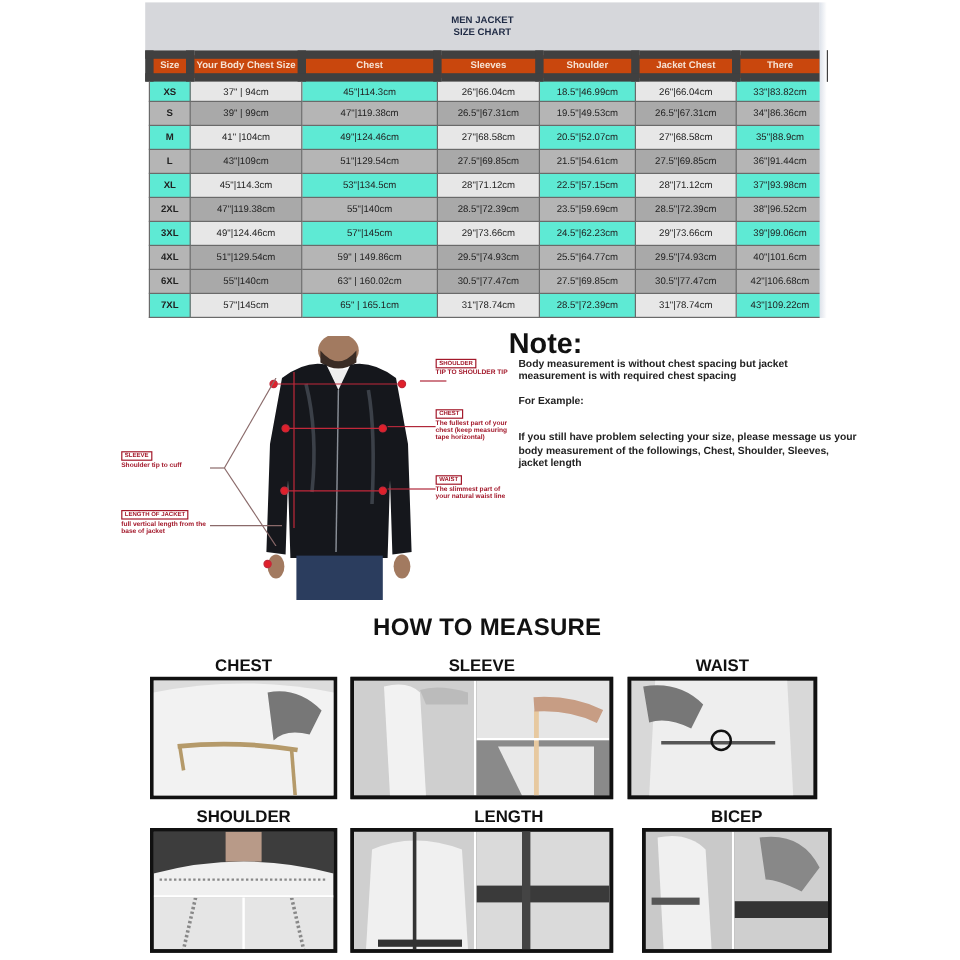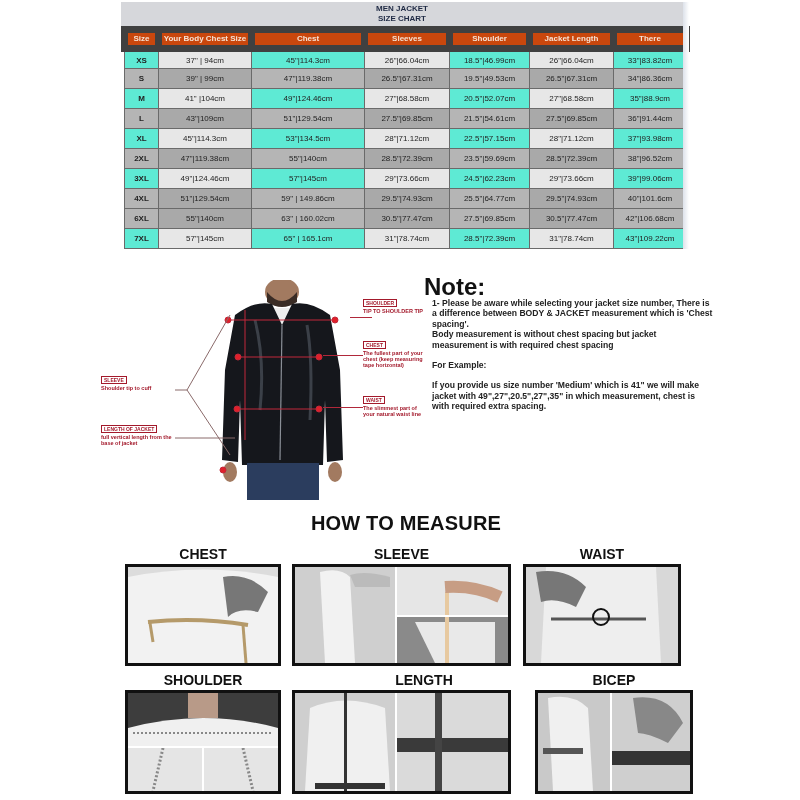--- a/index.html
+++ b/index.html
@@ -1,20 +1,20 @@
 <!DOCTYPE html>
 <html><head>
 <meta charset="utf-8">
 <style>
   * { box-sizing: border-box; margin: 0; padding: 0; }
   body { width: 800px; height: 800px; background: #ffffff; position: relative; overflow: hidden; font-family: "Liberation Sans", sans-serif; }
 
   
   .chart { position: absolute; left: 121px; top: 2px; width: 562px; }
-  .chart-title { background: #d6d7db; text-align: center; color: #1f2a44; font-weight: bold; font-size: 8px; line-height: 10px; padding: 2px 0 2px 0; height: 24px; display:flex; flex-direction:column; justify-content:center; }
+  .chart-title { background: #d6d7db; text-align: center; color: #1f2a44; font-weight: bold; font-size: 8px; line-height: 10px; padding: 2px 0 2px 0; height: 40px; display:flex; flex-direction:column; justify-content:center; }
   table { border-collapse: collapse; width: 562px; table-layout: fixed; }
   th { background: #c9470d; color: #f6e2d4; font-size: 8px; font-weight: bold; height: 19px; line-height: 8px; border: 7px solid #404040; text-align: center; }
   td { font-size: 8px; color: #222; height: 20px; border: 1px solid #6a6a6a; text-align: center; }
   tr.light td { background: #5eead4; }
   tr.dark td { background: #b5b5b5; }
   td.size-col { font-weight: bold; }
   tr.light td:nth-child(2), tr.light td:nth-child(4), tr.light td:nth-child(6) { background: #e7e7e7; }
   tr.dark td:nth-child(2), tr.dark td:nth-child(4), tr.dark td:nth-child(6) { background: #a9a9a9; }
   .chart-shadow { position:absolute; right:-6px; top:0; width:6px; height:100%; background: linear-gradient(90deg,#dde2ea,#fff); }
 
@@ -55,21 +55,21 @@
         <col style="width:84px">
         <col style="width:73px">
     </colgroup>
     <thead>
       <tr>
         <th>Size</th>
         <th>Your Body Chest Size</th>
         <th>Chest</th>
         <th>Sleeves</th>
         <th>Shoulder</th>
-        <th>Jacket Length</th>
+        <th>Jacket Chest</th>
         <th>There</th>
       </tr>
     </thead>
     <tbody id="chart-body">
         <tr class="light">
           <td class="size-col">XS</td>
           <td>37" | 94cm</td>
           <td>45"|114.3cm</td>
           <td>26"|66.04cm</td>
           <td>18.5"|46.99cm</td>
@@ -227,27 +227,26 @@
   </svg>
 
   <div class="label-box" style="left:6px; top:150px; width:78px;">
     <span class="label-tag">LENGTH OF JACKET</span><br>
     <span>full vertical length from the base of jacket</span>
   </div>
 </div>
 
 <div class="note">
   <div class="note-title">Note:</div>
-  <p>1- Please be aware while selecting your jacket size number, There is a difference between BODY &amp; JACKET measurement which is 'Chest spacing'.</p>
   <p>Body measurement is without chest spacing but jacket measurement is with required chest spacing</p>
   <div class="gap"></div>
   <p>For Example:</p>
   <div class="gap"></div>
-  <p>If you provide us size number 'Medium' which is 41" we will make jacket with 49",27",20.5",27",35"  in which measurement, chest is with required extra spacing.</p>
   <div class="gap"></div>
+  <p>If you still have problem selecting your size, please message us your body measurement of the followings, Chest, Shoulder, Sleeves, jacket length</p>
 </div>
 
 <div class="htm-title">HOW TO MEASURE</div>
 
 <div class="cell" style="left:124px; top:546px; width:158px; height:120px;">
   <div class="cell-label">CHEST</div>
   <div class="frame" style="left:1px; width:156px; height:102px; background:#d9d9d9;">
     <svg width="150" height="96" viewBox="0 0 150 96">
       <rect width="150" height="96" fill="#dcdcdc"></rect>
       <path d="M0 10 Q75 -5 150 10 L150 96 L0 96Z" fill="#f2f2f2"></path>

